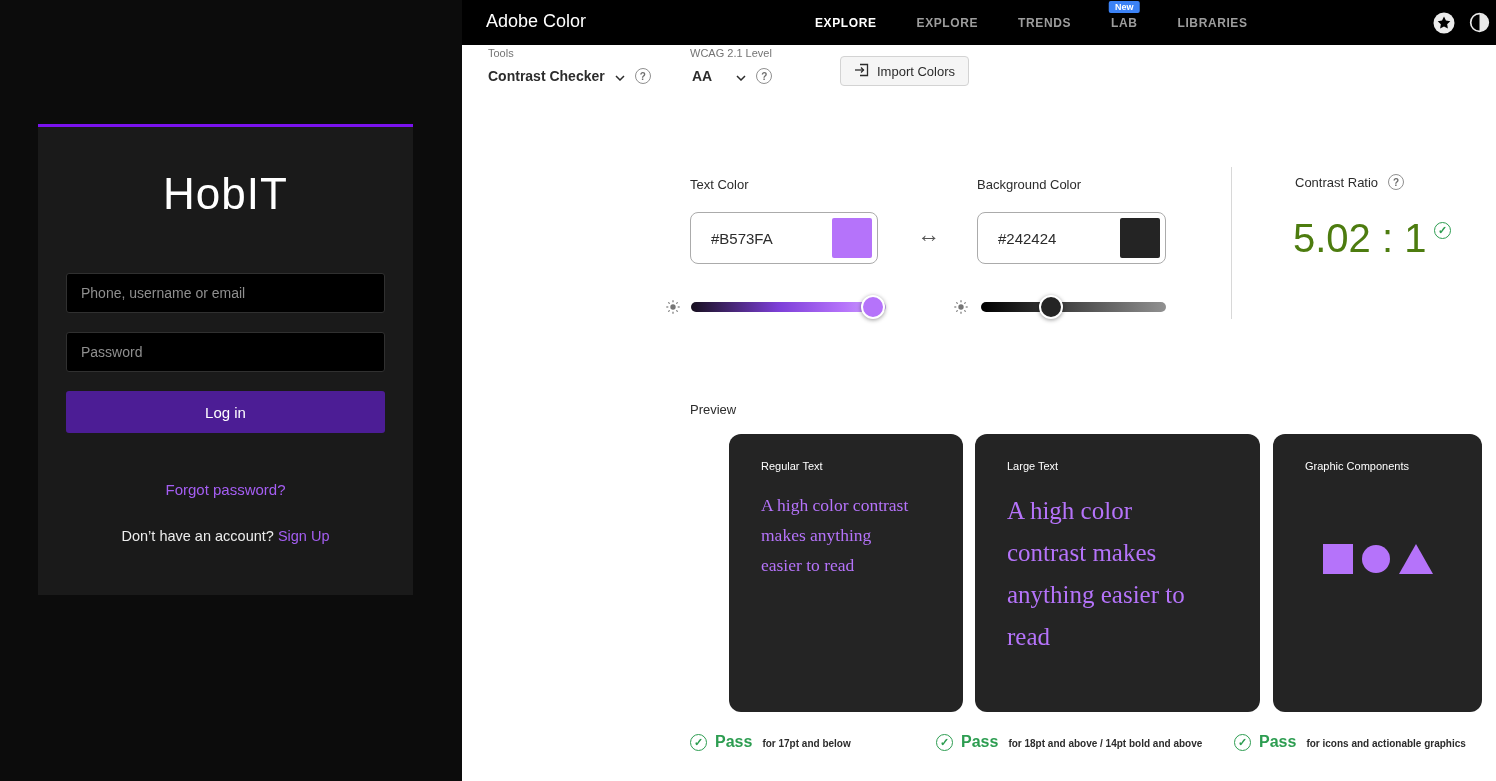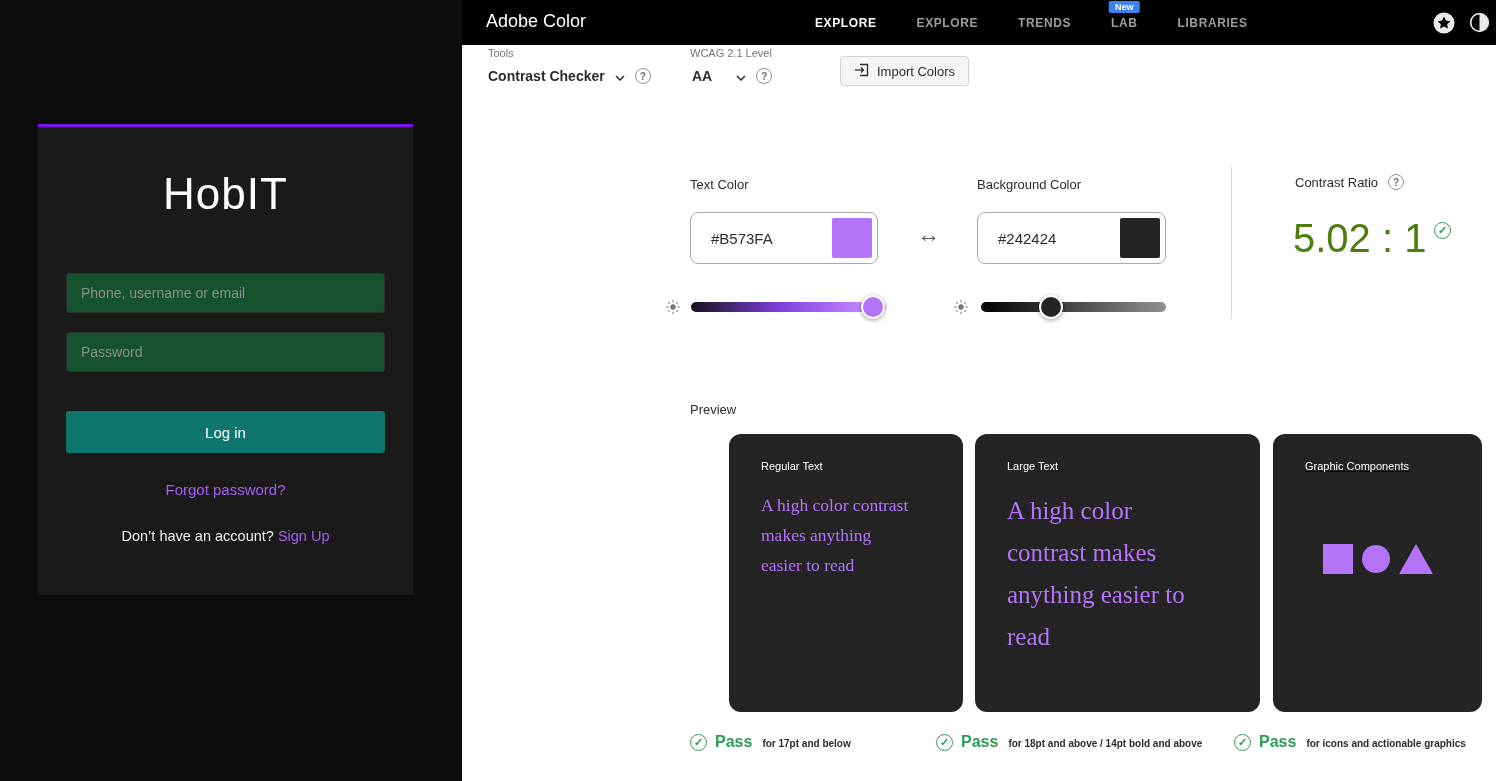--- a/index.html
+++ b/index.html
@@ -5,28 +5,28 @@
   * { margin:0; padding:0; box-sizing:border-box; }
   html,body { background:#ffffff; font-family:"Liberation Sans", sans-serif; }
   .screen { position:relative; width:1496px; height:781px; overflow:hidden; background:#ffffff; }
 
   
   .left-panel { position:absolute; left:0; top:0; width:462px; height:781px; background:#0c0c0c; }
   .login-card { position:absolute; left:38px; top:124px; width:375px; height:471px;
                 background:#1a1a1a; border-top:3px solid #7a12ef; }
   .logo { position:absolute; top:42px; left:0; width:100%; text-align:center;
           color:#ffffff; font-size:44px; font-weight:500; letter-spacing:1px; }
-  .field { position:absolute; left:28px; width:319px; height:40px; background:#14532d;
+  .field { position:absolute; left:28px; width:319px; height:40px; background:#000000;
            border:1px solid #303030; border-radius:3px; color:#dddddd; font-size:14px;
            padding:0 14px; outline:none; font-family:"Liberation Sans",sans-serif; }
   .field::placeholder { color:#8f8f8f; }
   .field-user { top:146px; }
   .field-pass { top:205px; }
-  .login-btn { position:absolute; left:28px; top:284px; width:319px; height:42px;
-               background:#0f766e; color:#ffffff; font-size:15px; border:none; border-radius:3px;
+  .login-btn { position:absolute; left:28px; top:264px; width:319px; height:42px;
+               background:#4c1d95; color:#ffffff; font-size:15px; border:none; border-radius:3px;
                cursor:pointer; font-family:"Liberation Sans",sans-serif; }
   .forgot { position:absolute; top:354px; left:0; width:100%; text-align:center;
             color:#a55ef3; font-size:15px; cursor:pointer; }
   .signup-line { position:absolute; top:401px; left:0; width:100%; text-align:center;
                  color:#ededed; font-size:14.5px; }
   .signup-link { color:#a55ef3; cursor:pointer; }
 
   
   .right-panel { position:absolute; left:462px; top:0; width:1034px; height:781px; background:#ffffff; }
 
@@ -80,21 +80,21 @@
   .handle { position:absolute; top:295px; width:24px; height:24px; border-radius:50%;
             border:2px solid #ffffff; box-shadow:0 1px 4px rgba(0,0,0,.4); cursor:grab; }
   .handle1 { left:399px; background:#b573fa; }
   .handle2 { left:577px; background:#242424; }
 
   
   .card { position:absolute; top:434px; height:278px; background:#242424; border-radius:12px;
           padding:26px 32px;margin-left:39px; }
   .card1 { left:228px; width:234px; }
   .card2 { left:474px; width:285px; }
-  .card3 { left:772px; width:209px;text-decoration:underline; }
+  .card3 { left:772px; width:209px; }
   .card-title { font-size:11px; color:#ffffff; font-weight:400; }
   .sample { font-family:"Liberation Serif", serif; color:#b573fa; margin-top:18px; }
   .card1 .sample { font-size:17.5px; line-height:30px; max-width:152px; }
   .card2 .sample { font-size:25px; line-height:42px; max-width:200px; }
   .shapes { display:flex; align-items:center; justify-content:center; gap:9px; margin-top:72px; }
   .shape-square { width:30px; height:30px; background:#b573fa; }
   .shape-circle { width:28px; height:28px; border-radius:50%; background:#b573fa; }
   .shape-triangle { width:0; height:0; border-left:17px solid transparent;
                     border-right:17px solid transparent; border-bottom:30px solid #b573fa; }
   .pass-row { position:absolute; top:733px; display:flex; align-items:center; gap:8px; }

